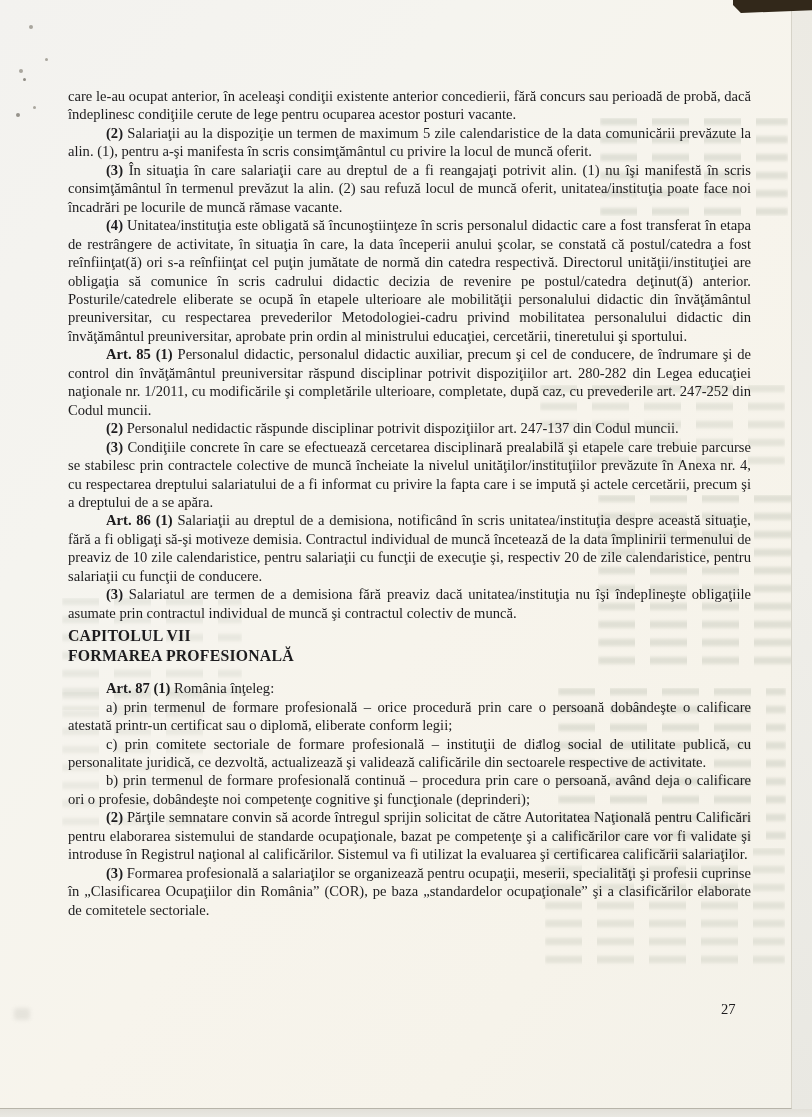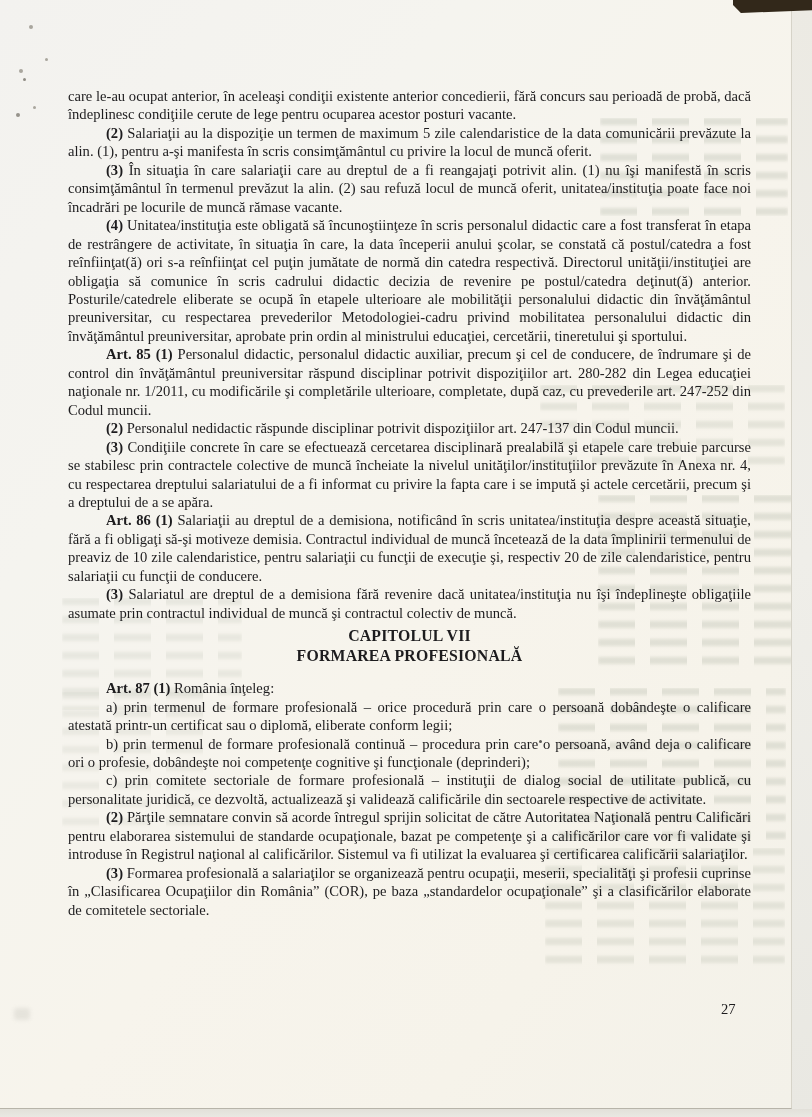--- a/index.html
+++ b/index.html
@@ -68,21 +68,21 @@
   
   .text-block {
     position: absolute; left: 68px; top: 87px; width: 683px;
     color: var(--ink, #1d1c1e);
     font-size: 14.6px; line-height: 18.45px;
     text-align: justify;
   }
   .text-block p { margin: 0; }
   .text-block p.indent { text-indent: 38px; }
   .chapter {
-    text-align: center; font-weight: bold;
+    text-align: left; font-weight: bold;
     font-size: 15.8px; line-height: 19.5px;
     letter-spacing: 0.2px;
     margin: 4px 0 14px 0;
   }
   .pagenum {
     position: absolute; left: 721px; top: 1001px;
     font-size: 14.6px; color: var(--ink, #1d1c1e);
   }
 </style>
 </head>
@@ -113,29 +113,29 @@
 <div class="text-block">
 
   <p><b></b><span>care le-au ocupat anterior, în aceleaşi condiţii existente anterior concedierii, fără concurs sau perioadă de probă, dacă îndeplinesc condiţiile cerute de lege pentru ocuparea acestor posturi vacante.</span></p>
   <p class="indent"><b>(2)</b><span> Salariaţii au la dispoziţie un termen de maximum 5 zile calendaristice de la data comunicării prevăzute la alin. (1), pentru a-şi manifesta în scris consimţământul cu privire la locul de muncă oferit.</span></p>
   <p class="indent"><b>(3)</b><span> În situaţia în care salariaţii care au dreptul de a fi reangajaţi potrivit alin. (1) nu îşi manifestă în scris consimţământul în termenul prevăzut la alin. (2) sau refuză locul de muncă oferit, unitatea/instituţia poate face noi încadrări pe locurile de muncă rămase vacante.</span></p>
   <p class="indent"><b>(4)</b><span> Unitatea/instituţia este obligată să încunoştiinţeze în scris personalul didactic care a fost transferat în etapa de restrângere de activitate, în situaţia în care, la data începerii anului şcolar, se constată că postul/catedra a fost reînfiinţat(ă) ori s-a reînfiinţat cel puţin jumătate de normă din catedra respectivă. Directorul unităţii/instituţiei are obligaţia să comunice în scris cadrului didactic decizia de revenire pe postul/catedra deţinut(ă) anterior. Posturile/catedrele eliberate se ocupă în etapele ulterioare ale mobilităţii personalului didactic din învăţământul preuniversitar, cu respectarea prevederilor Metodologiei-cadru privind mobilitatea personalului didactic din învăţământul preuniversitar, aprobate prin ordin al ministrului educaţiei, cercetării, tineretului şi sportului.</span></p>
   <p class="indent"><b>Art. 85 (1)</b><span> Personalul didactic, personalul didactic auxiliar, precum şi cel de conducere, de îndrumare şi de control din învăţământul preuniversitar răspund disciplinar potrivit dispoziţiilor art. 280-282 din Legea educaţiei naţionale nr. 1/2011, cu modificările şi completările ulterioare, completate, după caz, cu prevederile art. 247-252 din Codul muncii.</span></p>
   <p class="indent"><b>(2)</b><span> Personalul nedidactic răspunde disciplinar potrivit dispoziţiilor art. 247-137 din Codul muncii.</span></p>
   <p class="indent"><b>(3)</b><span> Condiţiile concrete în care se efectuează cercetarea disciplinară prealabilă şi etapele care trebuie parcurse se stabilesc prin contractele colective de muncă încheiate la nivelul unităţilor/instituţiilor prevăzute în Anexa nr. 4, cu respectarea dreptului salariatului de a fi informat cu privire la fapta care i se impută şi actele cercetării, precum şi a dreptului de a se apăra.</span></p>
   <p class="indent"><b>Art. 86 (1)</b><span> Salariaţii au dreptul de a demisiona, notificând în scris unitatea/instituţia despre această situaţie, fără a fi obligaţi să-şi motiveze demisia. Contractul individual de muncă încetează de la data împlinirii termenului de preaviz de 10 zile calendaristice, pentru salariaţii cu funcţii de execuţie şi, respectiv 20 de zile calendaristice, pentru salariaţii cu funcţii de conducere.</span></p>
-  <p class="indent"><b>(3)</b><span> Salariatul are dreptul de a demisiona fără revenire dacă unitatea/instituţia nu îşi îndeplineşte obligaţiile asumate prin contractul individual de muncă şi contractul colectiv de muncă.</span></p>
+  <p class="indent"><b>(3)</b><span> Salariatul are termen de a demisiona fără preaviz dacă unitatea/instituţia nu îşi îndeplineşte obligaţiile asumate prin contractul individual de muncă şi contractul colectiv de muncă.</span></p>
 
   <div class="chapter">
     <div>CAPITOLUL VII</div>
     <div>FORMAREA PROFESIONALĂ</div>
   </div>
 
   <p class="indent"><b>Art. 87 (1)</b><span> România înţeleg:</span></p>
   <p class="indent"><b></b><span>a) prin termenul de formare profesională – orice procedură prin care o persoană dobândeşte o calificare atestată printr-un certificat sau o diplomă, eliberate conform legii;</span></p>
+  <p class="indent"><b></b><span>c) prin comitete sectoriale de formare profesională – instituţii de dialog social de utilitate publică, cu personalitate juridică, ce dezvoltă, actualizează şi validează calificările din sectoarele respective de activitate.</span></p>
   <p class="indent"><b></b><span>b) prin termenul de formare profesională continuă – procedura prin care o persoană, având deja o calificare ori o profesie, dobândeşte noi competenţe cognitive şi funcţionale (deprinderi);</span></p>
-  <p class="indent"><b></b><span>c) prin comitete sectoriale de formare profesională – instituţii de dialog social de utilitate publică, cu personalitate juridică, ce dezvoltă, actualizează şi validează calificările din sectoarele respective de activitate.</span></p>
   <p class="indent"><b>(2)</b><span> Părţile semnatare convin să acorde întregul sprijin solicitat de către Autoritatea Naţională pentru Calificări pentru elaborarea sistemului de standarde ocupaţionale, bazat pe competenţe şi a calificărilor care vor fi validate şi introduse în Registrul naţional al calificărilor. Sistemul va fi utilizat la evaluarea şi certificarea calificării salariaţilor.</span></p>
   <p class="indent"><b>(3)</b><span> Formarea profesională a salariaţilor se organizează pentru ocupaţii, meserii, specialităţi şi profesii cuprinse în „Clasificarea Ocupaţiilor din România” (COR), pe baza „standardelor ocupaţionale” şi a clasificărilor elaborate de comitetele sectoriale.</span></p>
 
 </div>
 
 <div class="pagenum">27</div>
 
 </body></html>

